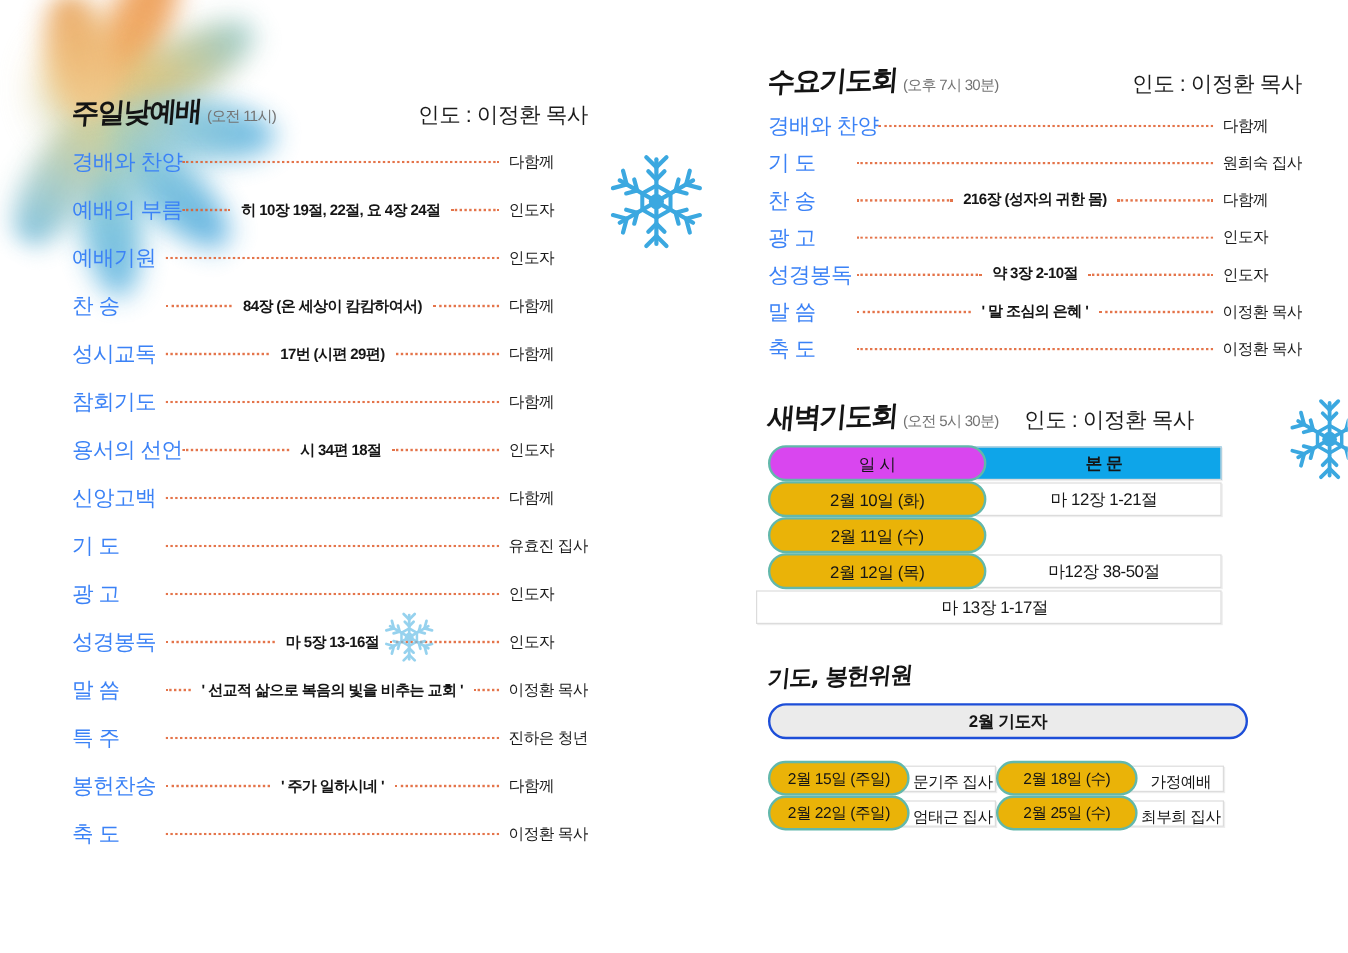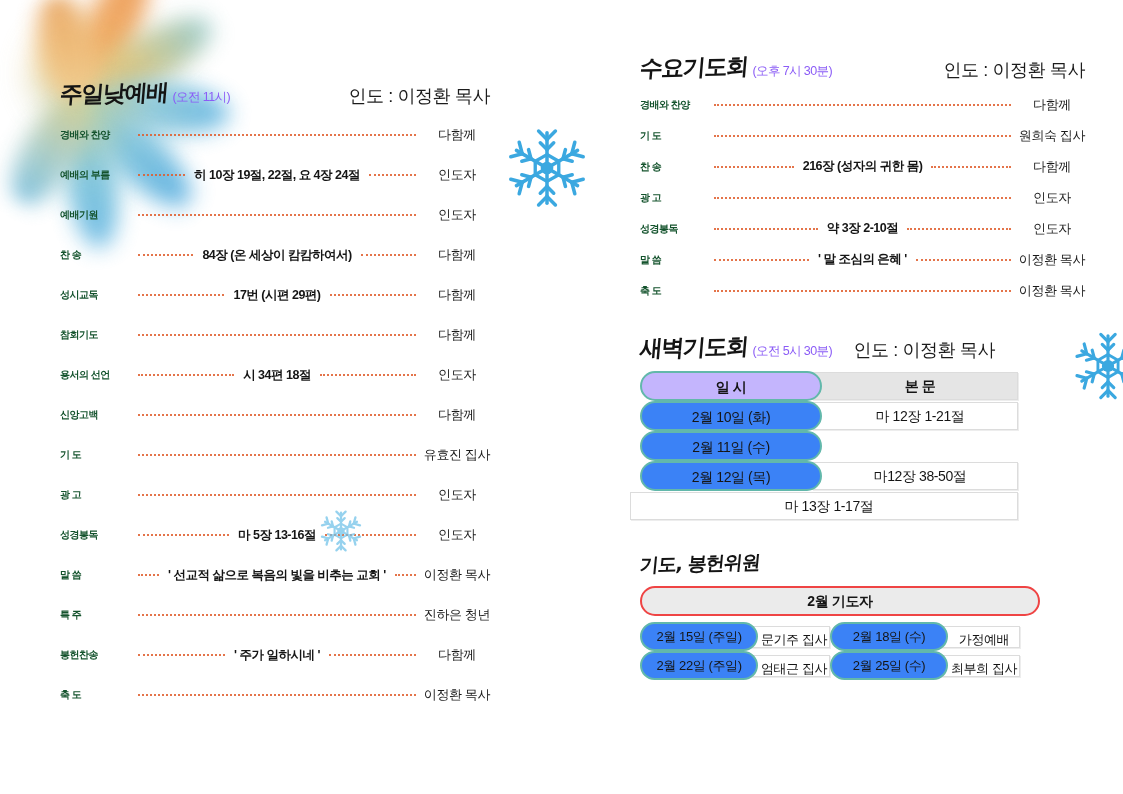--- a/index.html
+++ b/index.html
@@ -67,21 +67,21 @@
     font-family: "DejaVu Sans", sans-serif;
     font-weight: 700;
     font-size: 23px;
     letter-spacing: -1.5px;
     color: #141414;
     transform: skewX(-6deg) rotate(-1.2deg);
     white-space: nowrap;
   }
   .sec-time {
     font-size: 12.5px;
-    color: #8b5cf6;
+    color: #737373;
     margin-left: 5px;
     white-space: nowrap;
     letter-spacing: -.6px;
   }
   .sec-leader {
     position: absolute;
     right: 0; bottom: 1px;
     font-size: 18px;
     color: #1c1c1c;
     letter-spacing: -.4px;
@@ -89,23 +89,23 @@
   }
 
   
   .order-row {
     display: flex;
     align-items: center;
     width: 100%;
   }
   .or-label {
     flex: 0 0 78px;
-    font-size: 10px;
-    font-weight: 700;
-    color: #14532d;
+    font-size: 18px;
+    font-weight: 400;
+    color: #3b82f6;
     letter-spacing: -.5px;
     white-space: nowrap;
   }
   .or-mid {
     flex: 1 1 auto;
     display: flex;
     align-items: center;
     justify-content: center;
     min-width: 0;
     overflow: hidden;
@@ -121,21 +121,21 @@
     flex: 0 0 auto;
     font-size: 12.5px;
     font-weight: 700;
     color: #151515;
     padding: 0 9px;
     letter-spacing: -.5px;
     white-space: nowrap;
   }
   .or-who {
     flex: 0 0 auto;
-    text-align: center;
+    text-align: left;
     font-size: 13px;
     color: #1a1a1a;
     letter-spacing: -.4px;
     white-space: nowrap;
     padding-left: 8px;
   }
 
   .col-left  .order-row { height: 40px; }
   .col-left  .or-who    { min-width: 74px; }
   .col-right .order-row { height: 31px; }
@@ -147,53 +147,53 @@
 
   .dawn-table { width: 378px; }
   .dawn-row { display: flex; align-items: center; height: 30px; }
   .pill {
     flex: 0 0 182px;
     height: 30px;
     line-height: 28px;
     text-align: center;
     border: 2px solid #62b8ab;
     border-radius: 16px;
-    background: #3b82f6;
+    background: #eab308;
     font-size: 14px;
     color: #151515;
     letter-spacing: -.4px;
     position: relative;
     z-index: 2;
   }
-  .pill.hdr { background: #c4b5fd; font-weight: 700; }
+  .pill.hdr { background: #d946ef; font-weight: 400; }
   .cell {
     flex: 1 1 auto;
     height: 28px;
     line-height: 26px;
     text-align: center;
     border: 1px solid #dcdcdc;
     background: #ffffff;
     font-size: 14px;
     color: #151515;
     letter-spacing: -.4px;
     margin-left: -10px;
     padding-left: 10px;
     box-shadow: 1px 1px 0 rgba(0,0,0,.07);
     position: relative;
     z-index: 1;
   }
-  .cell.hdr { background: #e5e5e5; font-weight: 600; }
+  .cell.hdr { background: #0ea5e9; font-weight: 600; }
 
   
   .comm-table { width: 400px; }
   .comm-head {
     height: 30px;
     line-height: 27px;
     text-align: center;
-    border: 2px solid #ef4444;
+    border: 2px solid #1d4ed8;
     border-radius: 16px;
     background: #ebebeb;
     font-size: 14px;
     font-weight: 600;
     color: #151515;
     letter-spacing: -.4px;
   }
   .comm-row { display: flex; align-items: center; height: 29px; }
   .comm-row .pill {
     flex: 0 0 118px;
@@ -521,21 +521,21 @@
             </div>
           </div>
       </div>
     </div>
   </div>
 
   <div style="margin-top:30px;">
     <div class="hand-head">기도, 봉헌위원</div>
     <div class="comm-table" style="margin-top:9px;">
       <div class="comm-head">2월 기도자</div>
-      <div id="comm-rows" style="margin-top:6px;">
+      <div id="comm-rows" style="margin-top:18px;">
           <div class="comm-row">
             <div class="pill">2월 15일 (주일)</div>
             <div class="cell">문기주 집사</div>
             <div class="pill">2월 18일 (수)</div>
             <div class="cell">가정예배</div>
           </div>
           <div class="comm-row">
             <div class="pill">2월 22일 (주일)</div>
             <div class="cell">엄태근 집사</div>
             <div class="pill">2월 25일 (수)</div>

